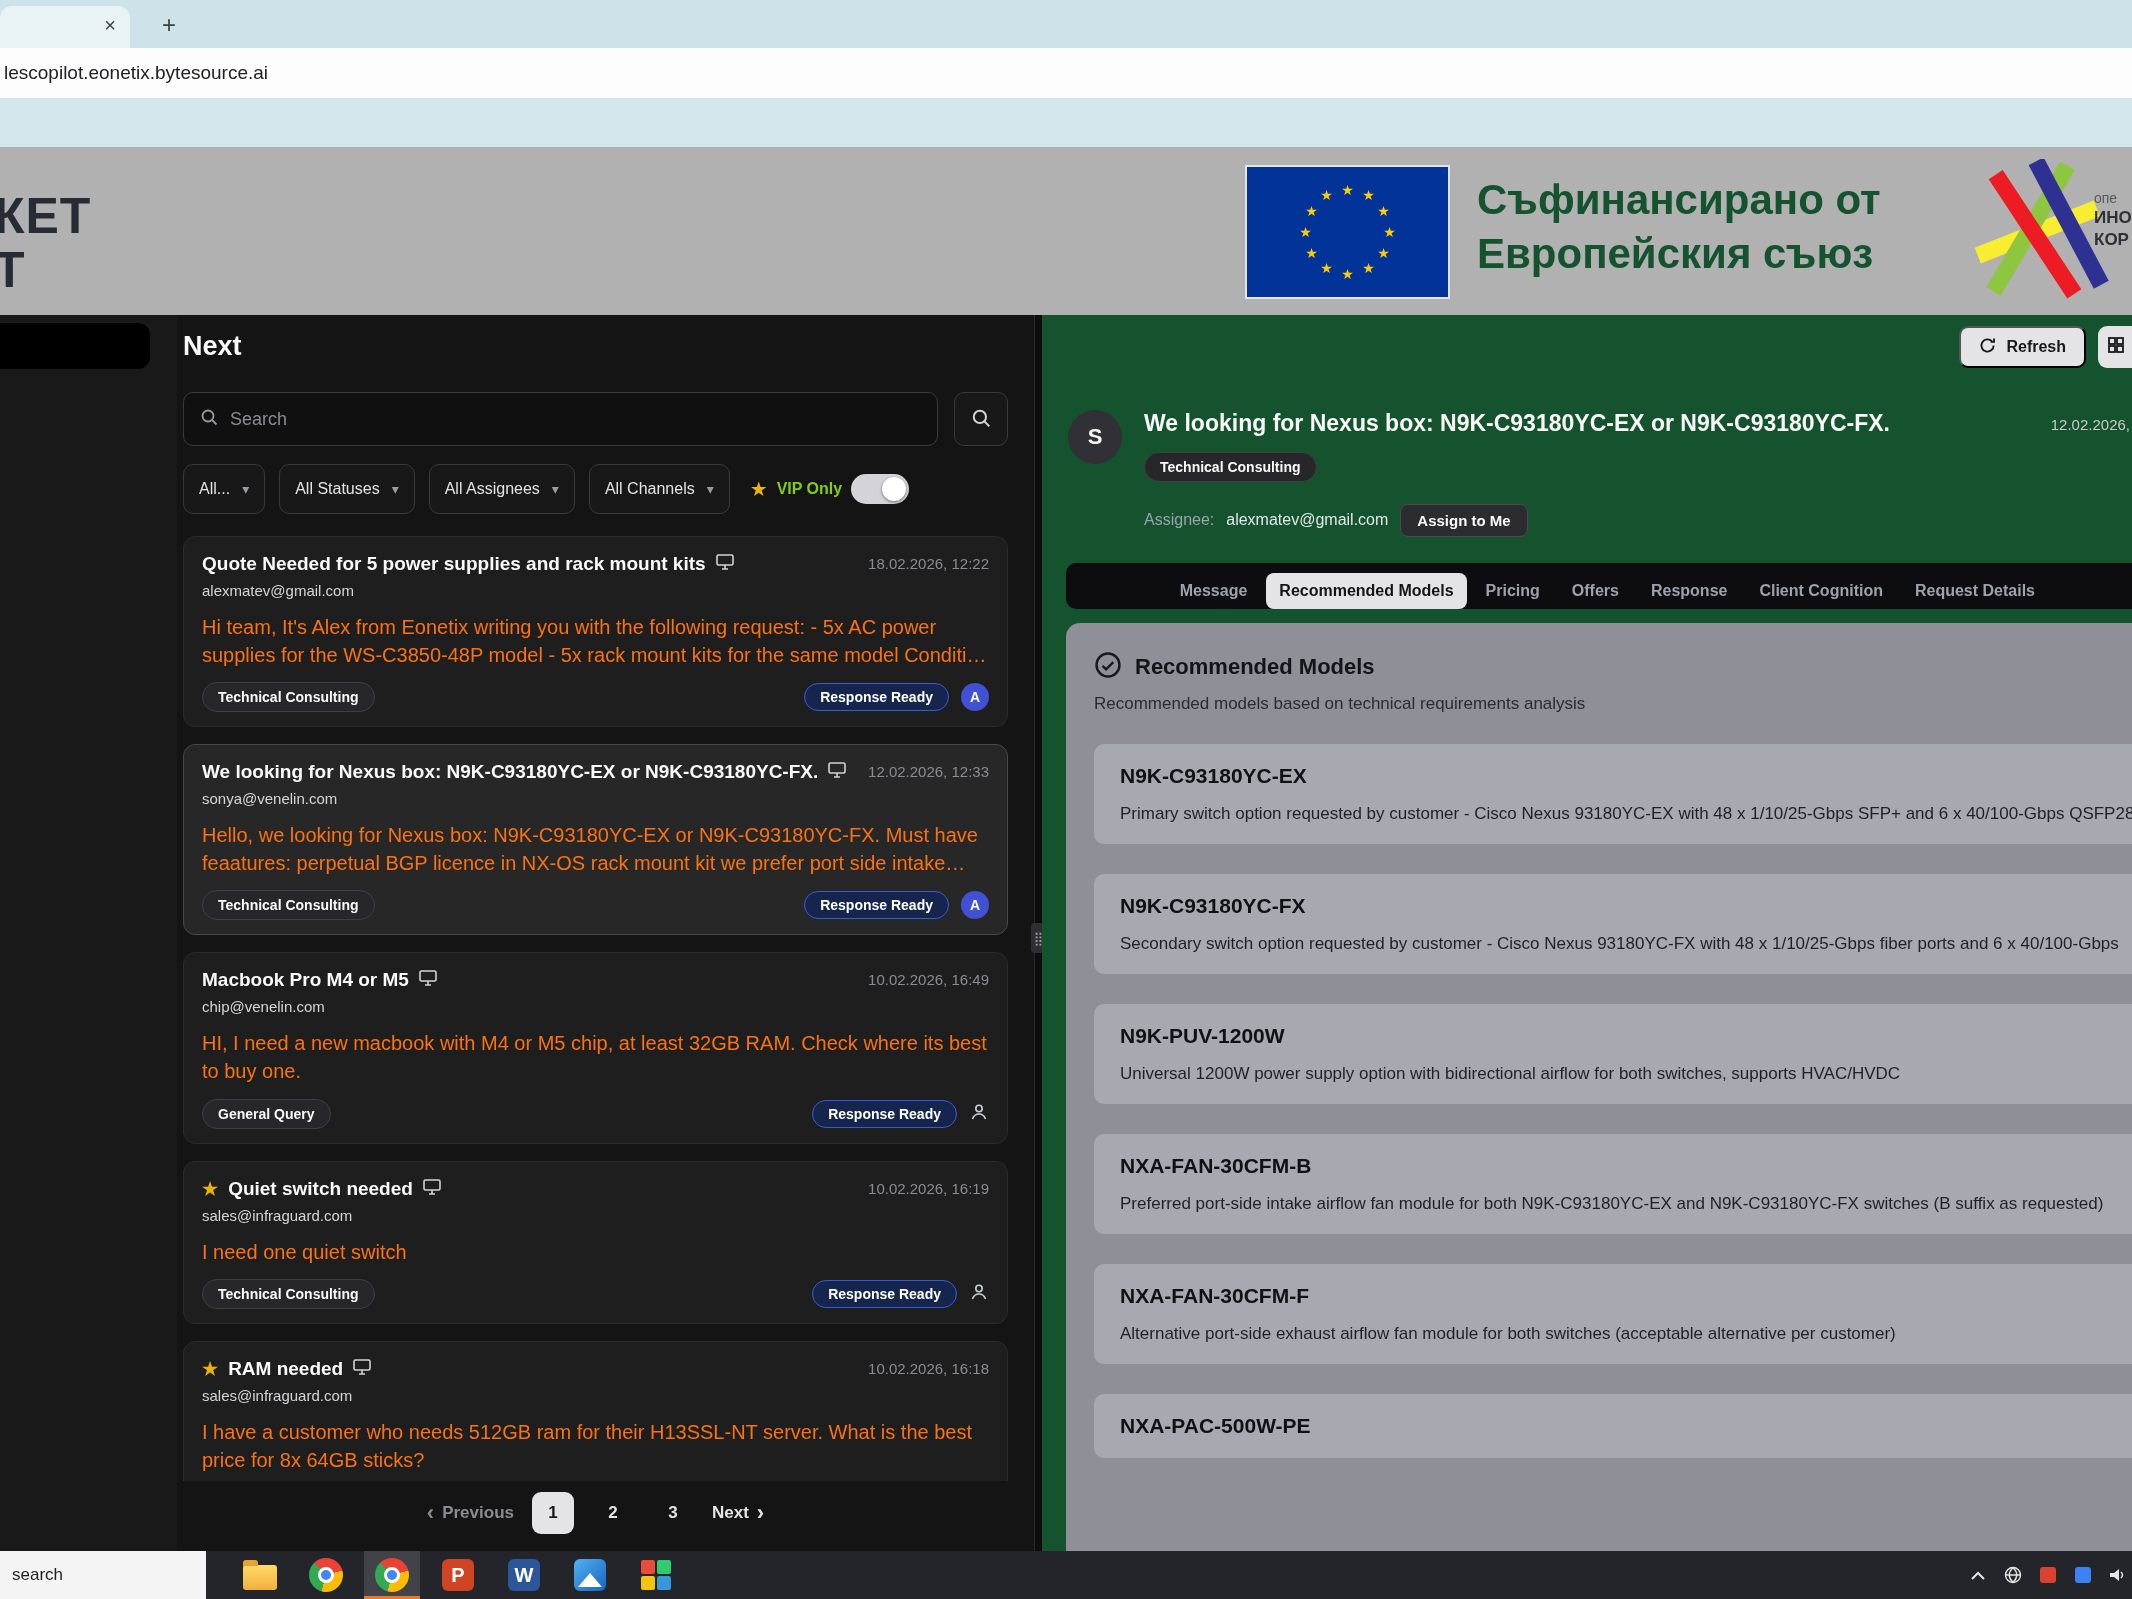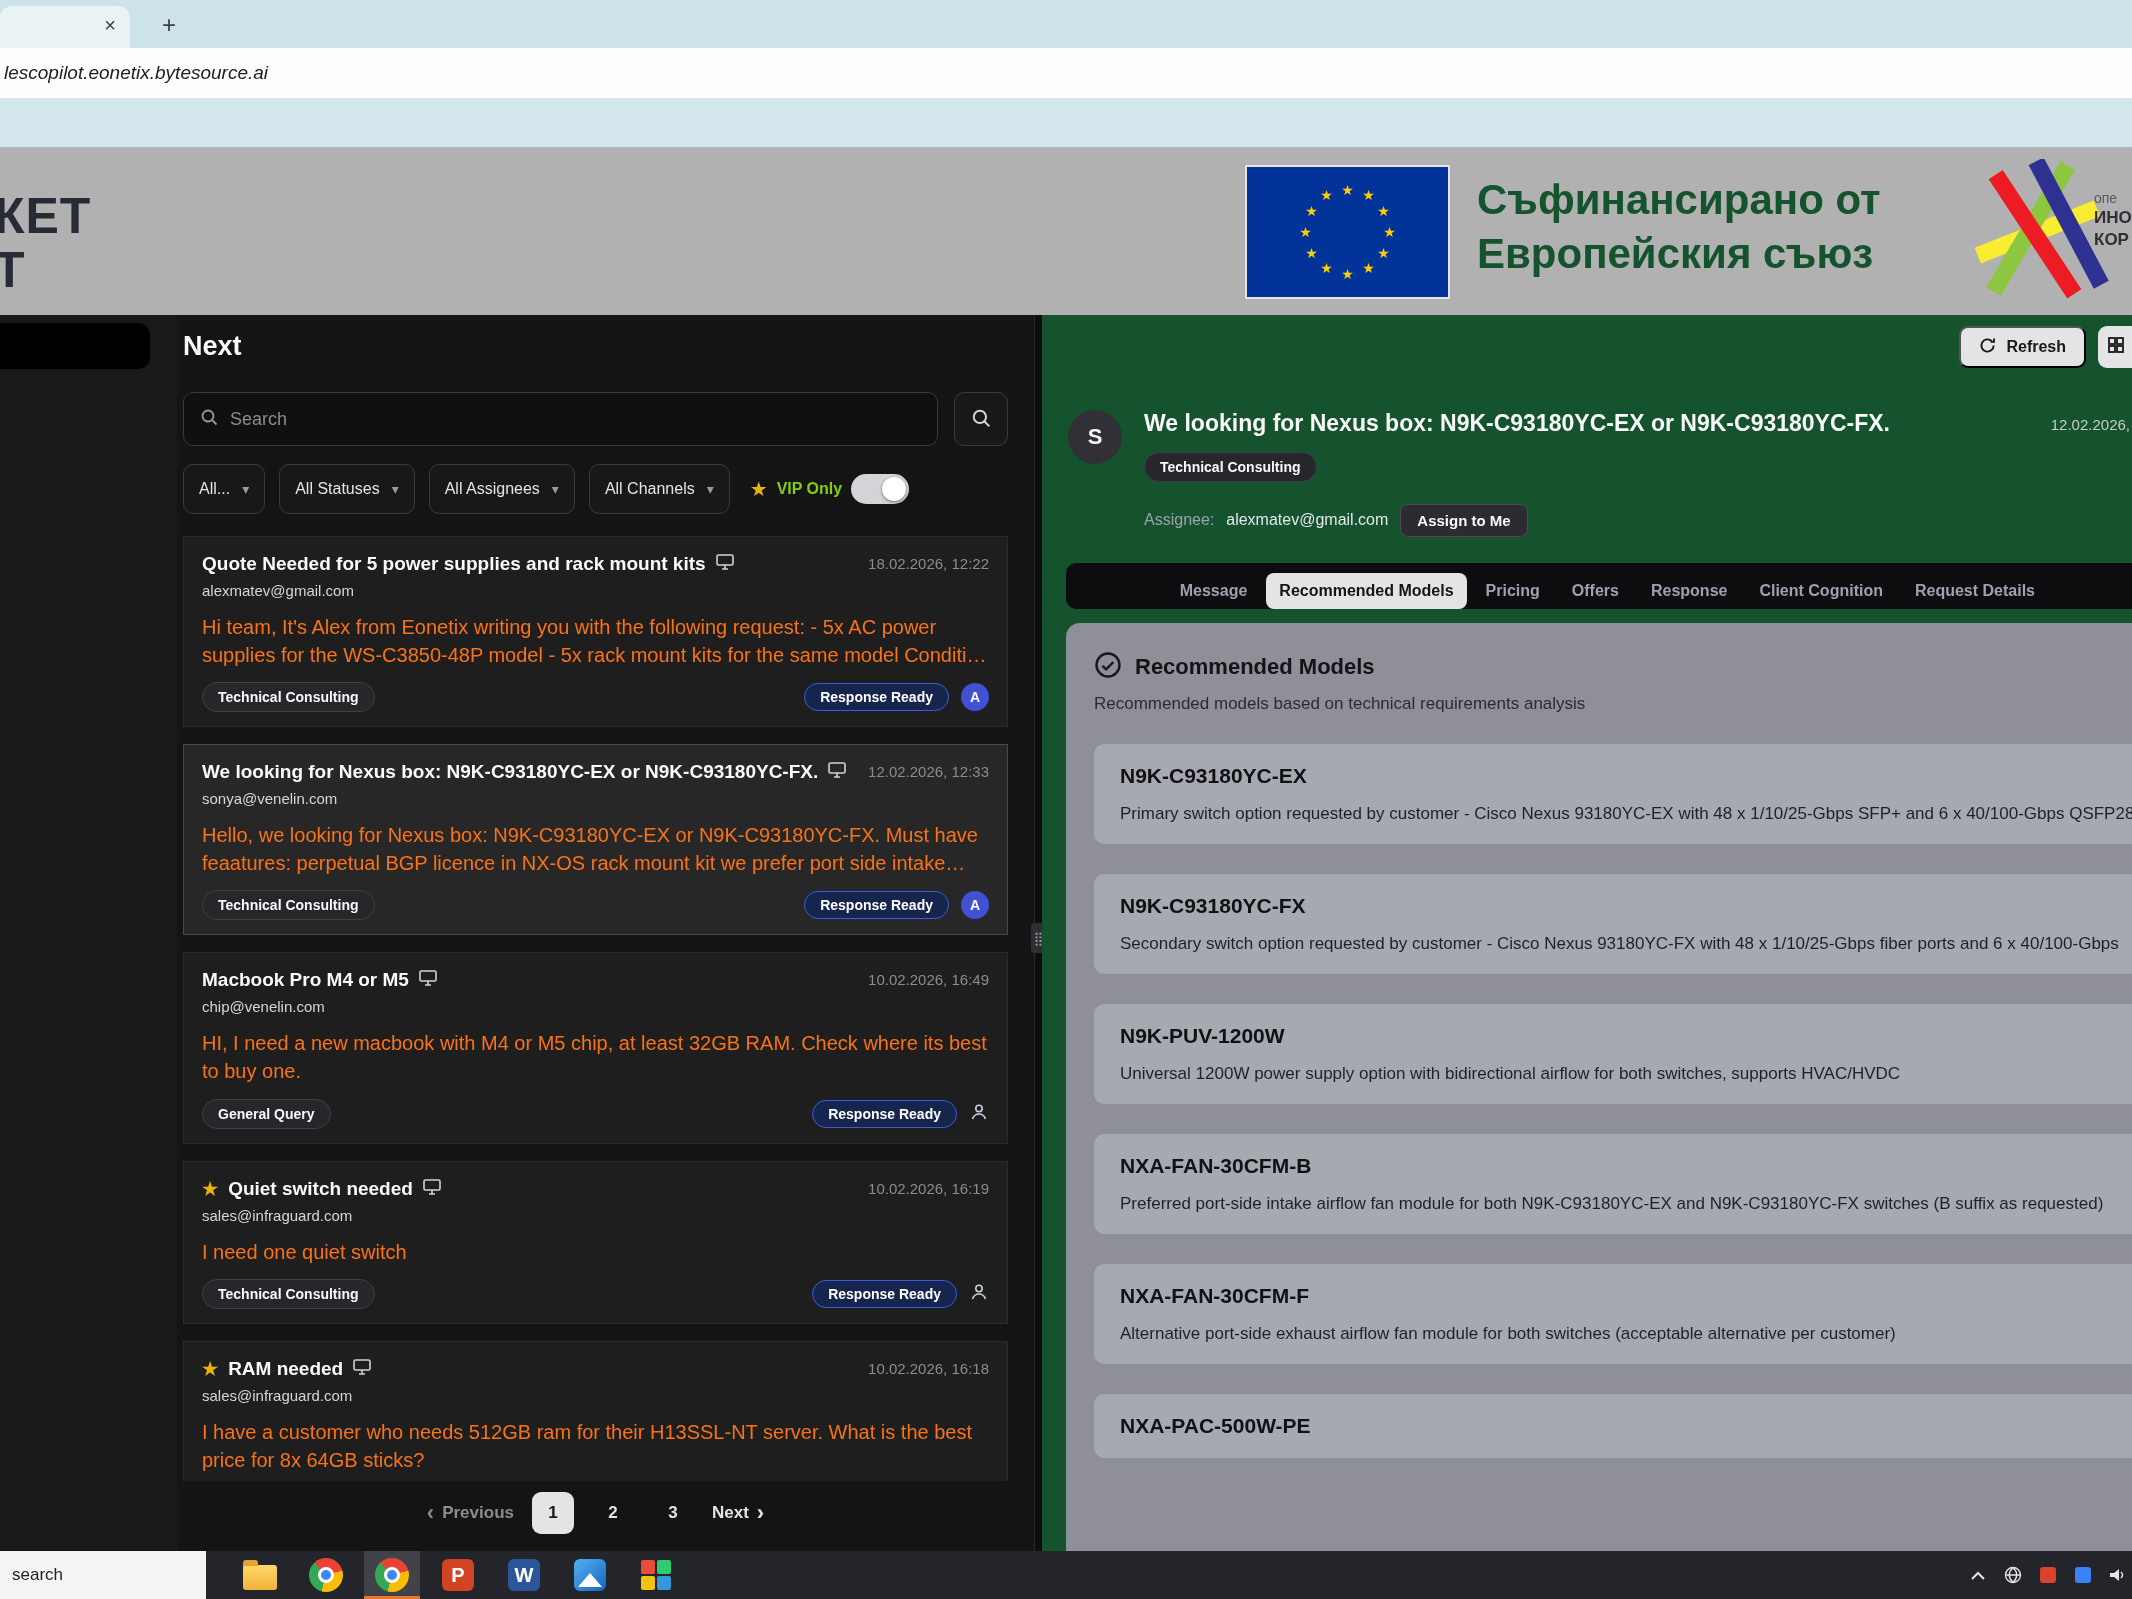--- a/index.html
+++ b/index.html
@@ -7,21 +7,21 @@
   body { font-family:"Liberation Sans", sans-serif; background:#191919; }
   .screen { position:absolute; inset:0; width:2132px; height:1599px; overflow:hidden; }
 
   
   .browser { position:absolute; top:0; left:0; right:0; height:147px; }
   .tabstrip { height:48px; background:#cde2e9; display:flex; align-items:flex-end; }
   .tab { width:130px; height:42px; background:#e9f2f5; border-radius:12px 12px 0 0; position:relative; }
   .tab-close { position:absolute; right:14px; top:8px; font-size:20px; color:#3c4043; cursor:default; }
   .newtab { width:34px; height:34px; margin:0 0 6px 22px; display:flex; align-items:center; justify-content:center; font-size:24px; color:#3c4043; }
   .urlrow { height:50px; background:#fdfdfd; display:flex; align-items:center; padding-left:4px; }
-  .urltext { font-size:19px; color:#202124;font-style:italic; }
+  .urltext { font-size:19px; color:#202124; }
   .toolband { height:49px; background:#d2e6ec; }
 
   
   .site-header { position:absolute; top:147px; left:0; right:0; height:168px; background:#b1b1b1; }
   .logo-left { position:absolute; left:-6px; top:42px; font-size:50px; font-weight:800; color:#262b36; line-height:1.08; letter-spacing:1px; }
   .eu-flag { position:absolute; left:1247px; top:20px; width:201px; height:130px; background:#013399; outline:2px solid #e4e4e4; }
   .eu-caption { position:absolute; left:1477px; top:26px; font-size:42px; font-weight:800; color:#14532d; line-height:1.28; }
   .logo-right { position:absolute; left:1956px; top:12px; width:176px; height:146px; }
   .logo-right-text { position:absolute; left:2094px; top:42px; line-height:1.3; white-space:nowrap; }
   .lr1 { font-size:14px; color:#5a5a5a; }
@@ -43,21 +43,21 @@
   .filter-row { display:flex; gap:14px; margin-top:18px; align-items:center; }
   .filter { height:50px; background:#181818; border:1px solid #3a3a3e; border-radius:10px; color:#e4e4e7; font-size:16px; display:flex; align-items:center; gap:12px; padding:0 15px; white-space:nowrap; }
   .filter .chev { color:#9a9aa2; font-size:14px; }
   .vip { display:flex; align-items:center; gap:9px; margin-left:6px; white-space:nowrap; }
   .vip-star { color:#eab308; font-size:20px; }
   .vip-label { color:#84cc16; font-size:16px; font-weight:700; }
   .toggle { width:58px; height:30px; border-radius:15px; background:#d4d4d8; position:relative; }
   .knob { position:absolute; right:3px; top:3px; width:24px; height:24px; border-radius:50%; background:#ffffff; box-shadow:0 1px 3px rgba(0,0,0,.5); }
 
   .email-list { flex:1; overflow:hidden; margin-top:22px; display:flex; flex-direction:column; gap:17px; }
-  .email { background:#1e1e1e; border:1px solid #2b2b2b; border-radius:0; padding:16px 18px 14px; flex-shrink:0; }
+  .email { background:#1e1e1e; border:1px solid #2b2b2b; border-radius:12px; padding:16px 18px 14px; flex-shrink:0; }
   .email.selected { background:#272727; border-color:#47474c; }
   .e-top { display:flex; justify-content:space-between; align-items:flex-start; gap:10px; }
   .e-subject { font-size:19px; font-weight:800; color:#fafafa; display:flex; align-items:center; gap:10px; }
   .e-star { color:#eab308; font-size:18px; }
   .e-date { font-size:15px; color:#8b8b92; white-space:nowrap; padding-top:2px; }
   .e-sender { font-size:15px; color:#d6d6da; margin-top:7px; }
   .e-preview { font-size:20px; color:#f97316; margin-top:15px; line-height:1.38;
                display:-webkit-box; -webkit-line-clamp:2; -webkit-box-orient:vertical; overflow:hidden; }
   .e-bottom { display:flex; justify-content:space-between; align-items:center; margin-top:13px; }
   .e-right { display:flex; align-items:center; gap:12px; }

